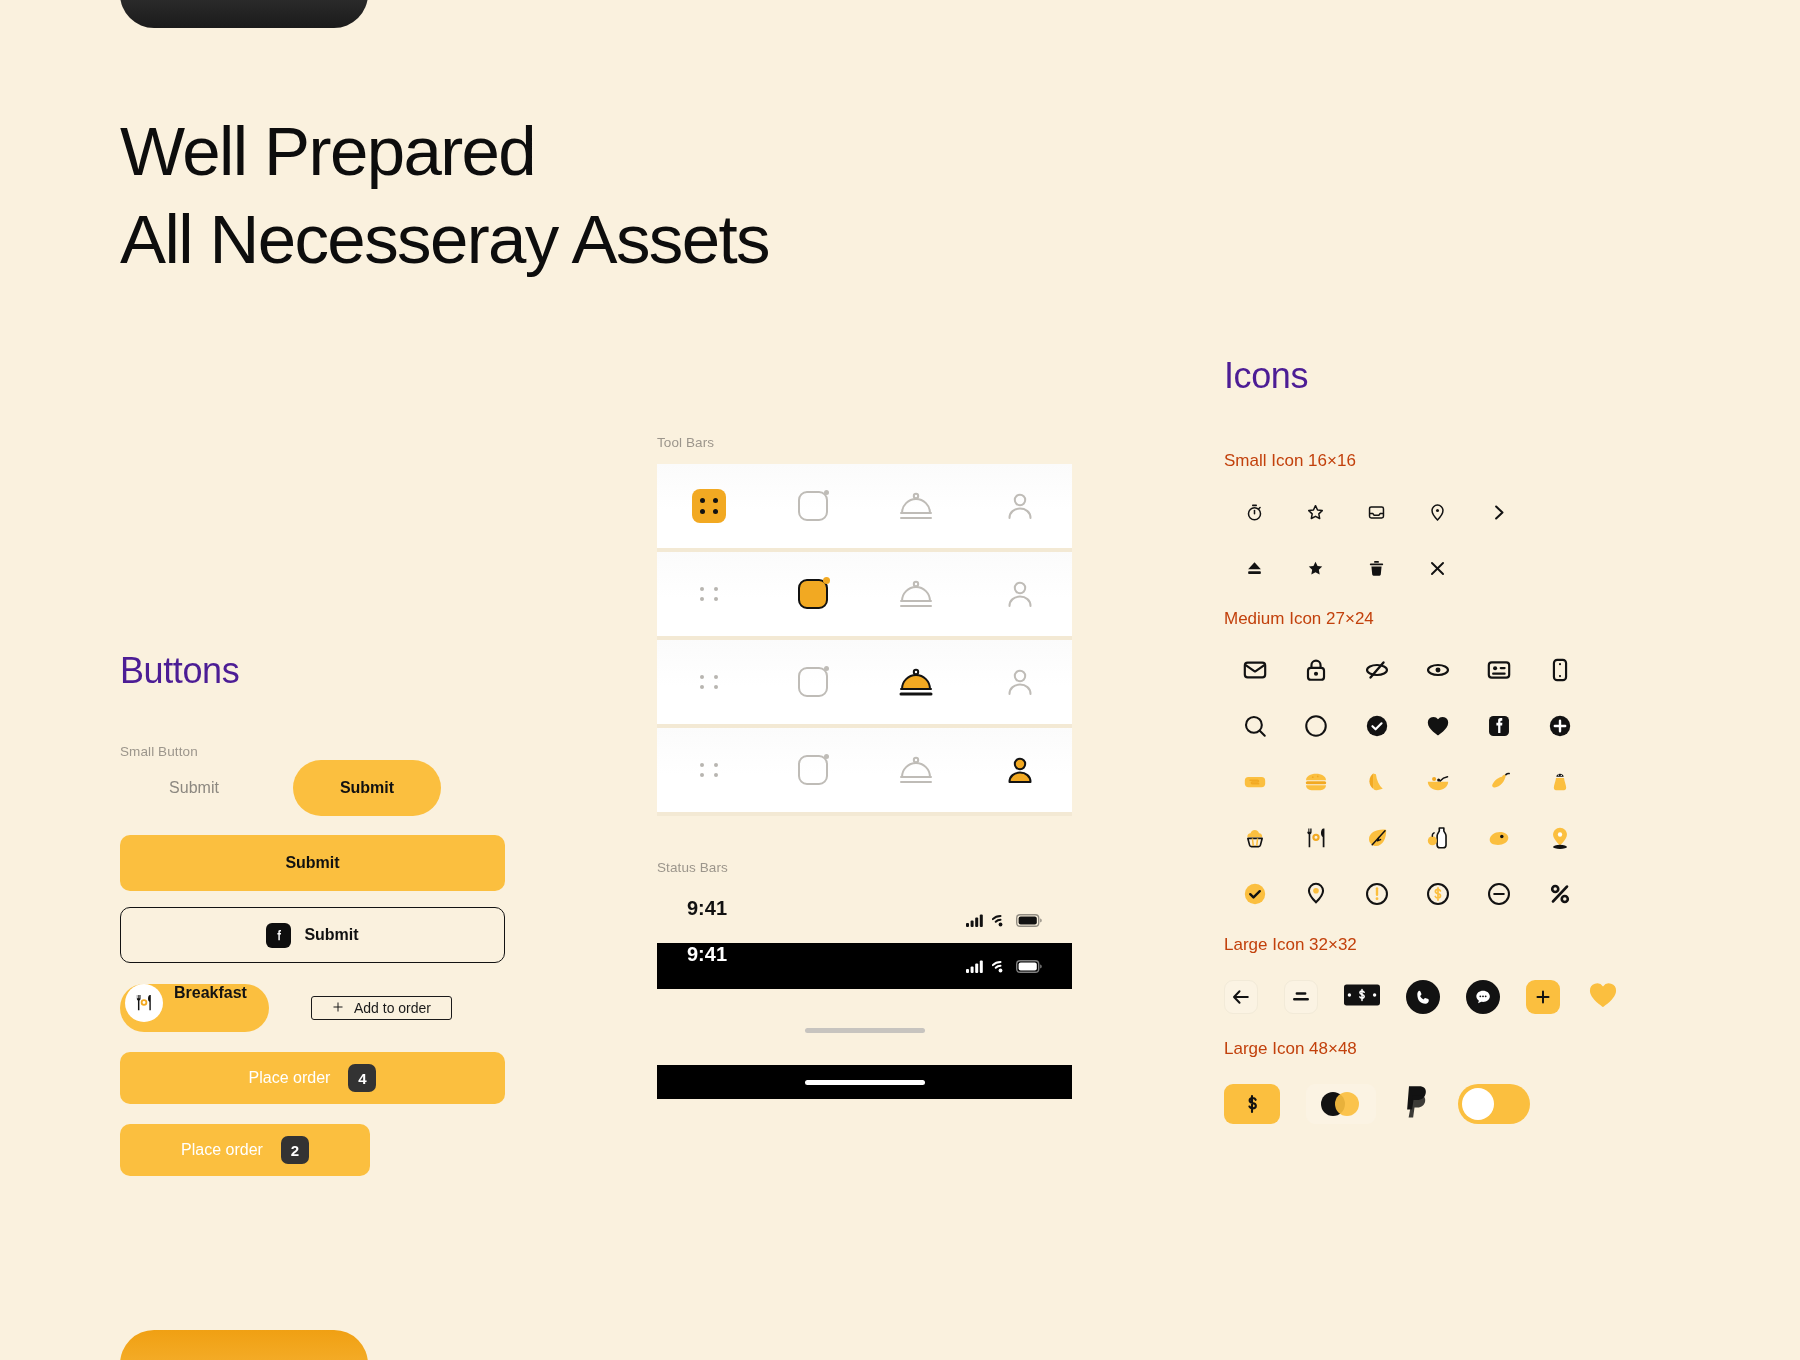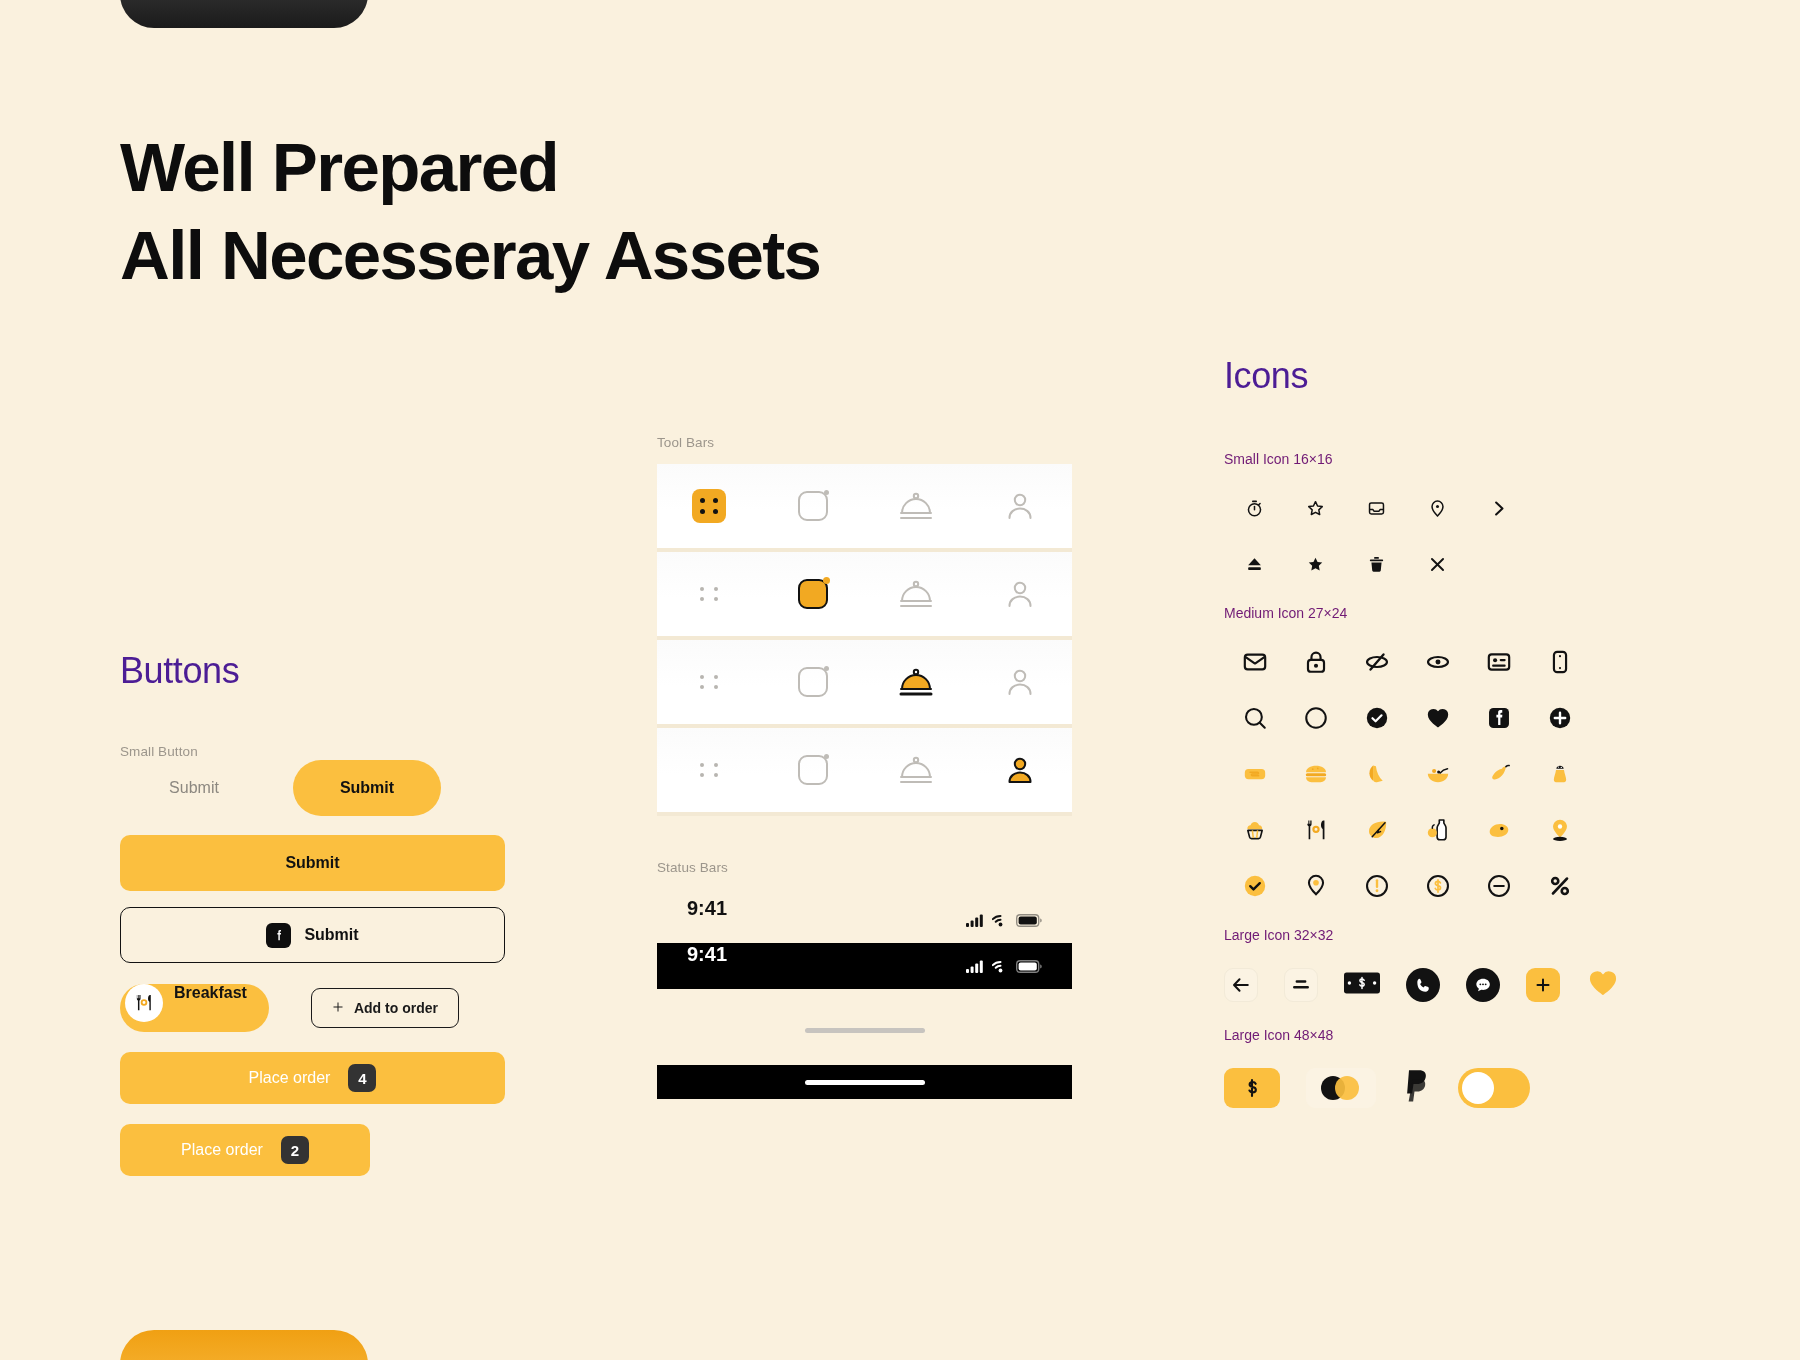--- a/index.html
+++ b/index.html
@@ -18,22 +18,22 @@
     background: linear-gradient(180deg, #4a4a4a 0%, #1b1b1b 100%);
   }
   .pill-bottom {
     position: absolute; left: 120px; top: 1330px;
     width: 248px; height: 90px; border-radius: 34px;
     background: linear-gradient(180deg, #F0A013 0%, #FBC04A 100%);
   }
 
   
   .headline {
-    position: absolute; left: 120px; top: 124px;
-    font-size: 69px; font-weight: 700; color: #0d0d0d;
+    position: absolute; left: 120px; top: 108px;
+    font-size: 69px; font-weight: 400; color: #0d0d0d;
     letter-spacing: -1.6px; line-height: 1.28;
   }
   .headline div { white-space: nowrap; }
 
   
   .sec-title {
     font-size: 36px; font-weight: 400; color: #4c1d95; letter-spacing: -0.4px;
   }
   .sub-label {
     font-size: 13.5px; color: #9c968c; letter-spacing: .1px;
@@ -80,24 +80,24 @@
   .chip {
     height: 48px; border-radius: 24px; background: #FBBF3F;
     display: flex; align-items: flex-start; gap: 11px; padding: 0 22px 0 5px;
   }
   .chip-ico {
     width: 38px; height: 38px; border-radius: 50%; background: #fff;
     display: flex; align-items: center; justify-content: center;
   }
   .chip-label { font-size: 16px; font-weight: 700; color: #131313; }
   .btn-add {
-    margin-left: 42px; height: 40px; padding: 0 20px; border-radius: 9px;
+    margin-left: 42px; height: 24px; padding: 0 20px; border-radius: 3px;
     border: 1.2px solid #1a1a1a; background: transparent;
     display: flex; align-items: center; gap: 10px;
-    font-size: 14px; font-weight: 700; color: #1a1a1a;
+    font-size: 14px; font-weight: 400; color: #1a1a1a;
   }
 
   .btn-order {
     margin-top: 20px; height: 52px; border-radius: 10px; background: #FBBF3F;
     display: flex; align-items: center; justify-content: center; gap: 18px;
     color: #fff; font-size: 16px; font-weight: 400;
   }
   .btn-order.w-full { width: 385px; }
   .btn-order.w-part { width: 250px; }
   .badge-dark {
@@ -161,21 +161,21 @@
   .homebar {
     width: 415px; height: 30px; display: flex; align-items: center; justify-content: center;
   }
   .homebar.dark { background: #000; height: 34px; margin-top: 20px; }
   .hb-line { width: 120px; height: 5px; border-radius: 3px; background: #c7c4bf; }
   .homebar.dark .hb-line { background: #fff; }
 
   
   .col-icons { position: absolute; left: 1224px; top: 355px; width: 420px; }
   .col-icons .sec-title { margin-bottom: 54px; }
-  .ic-group-label { font-size: 14px; color: #701a75; margin-bottom: 24px; }
+  .ic-group-label { font-size: 17px; color: #c2410c; margin-bottom: 24px; }
   .ic-row { display: flex; align-items: center; gap: 0; margin-bottom: 22px; }
   .ic-cell {
     width: 61px; height: 34px; display: flex; align-items: center; justify-content: center;
   }
   .ic-cell svg { display: block; }
   .ic-group { margin-bottom: 24px; }
 
   .chip-sq {
     width: 34px; height: 34px; border-radius: 9px;
     display: flex; align-items: center; justify-content: center;

